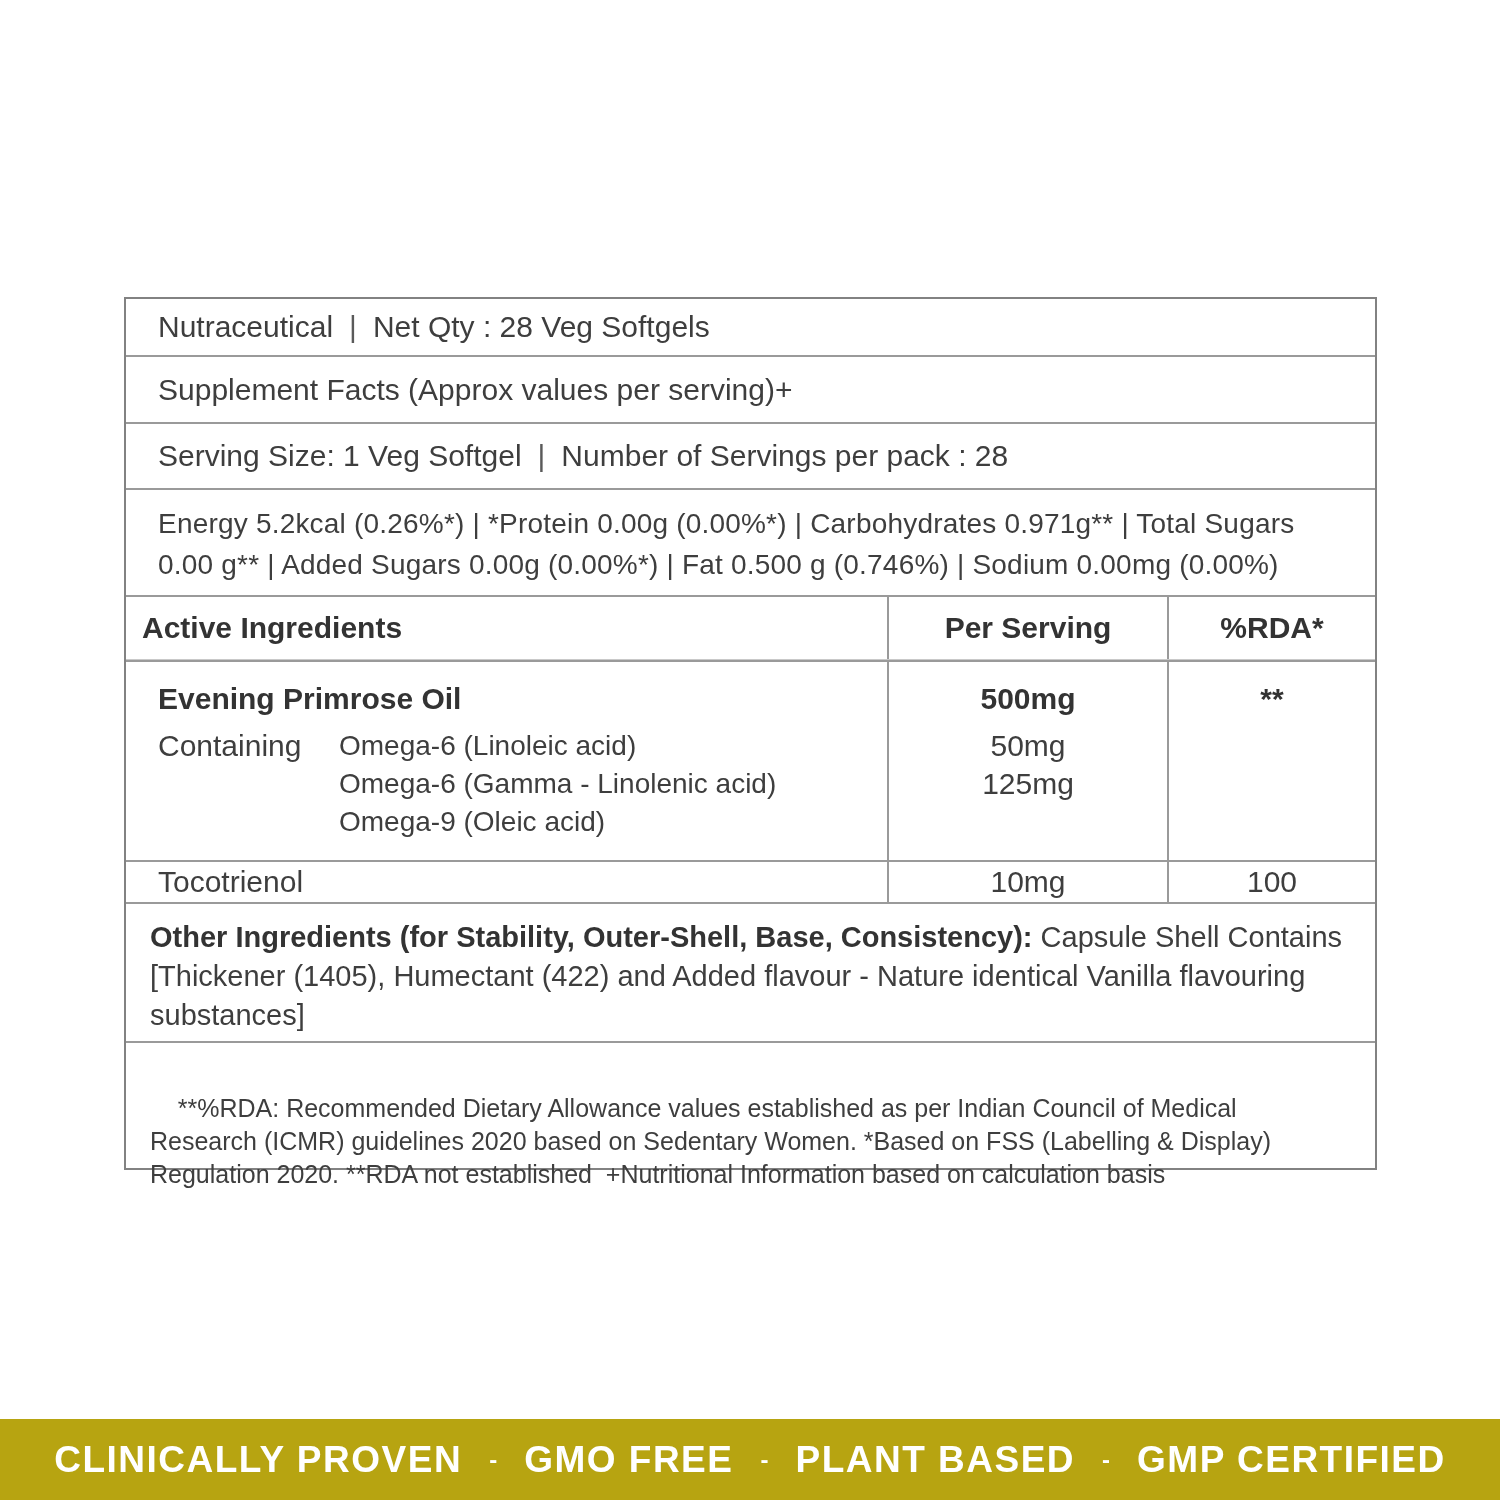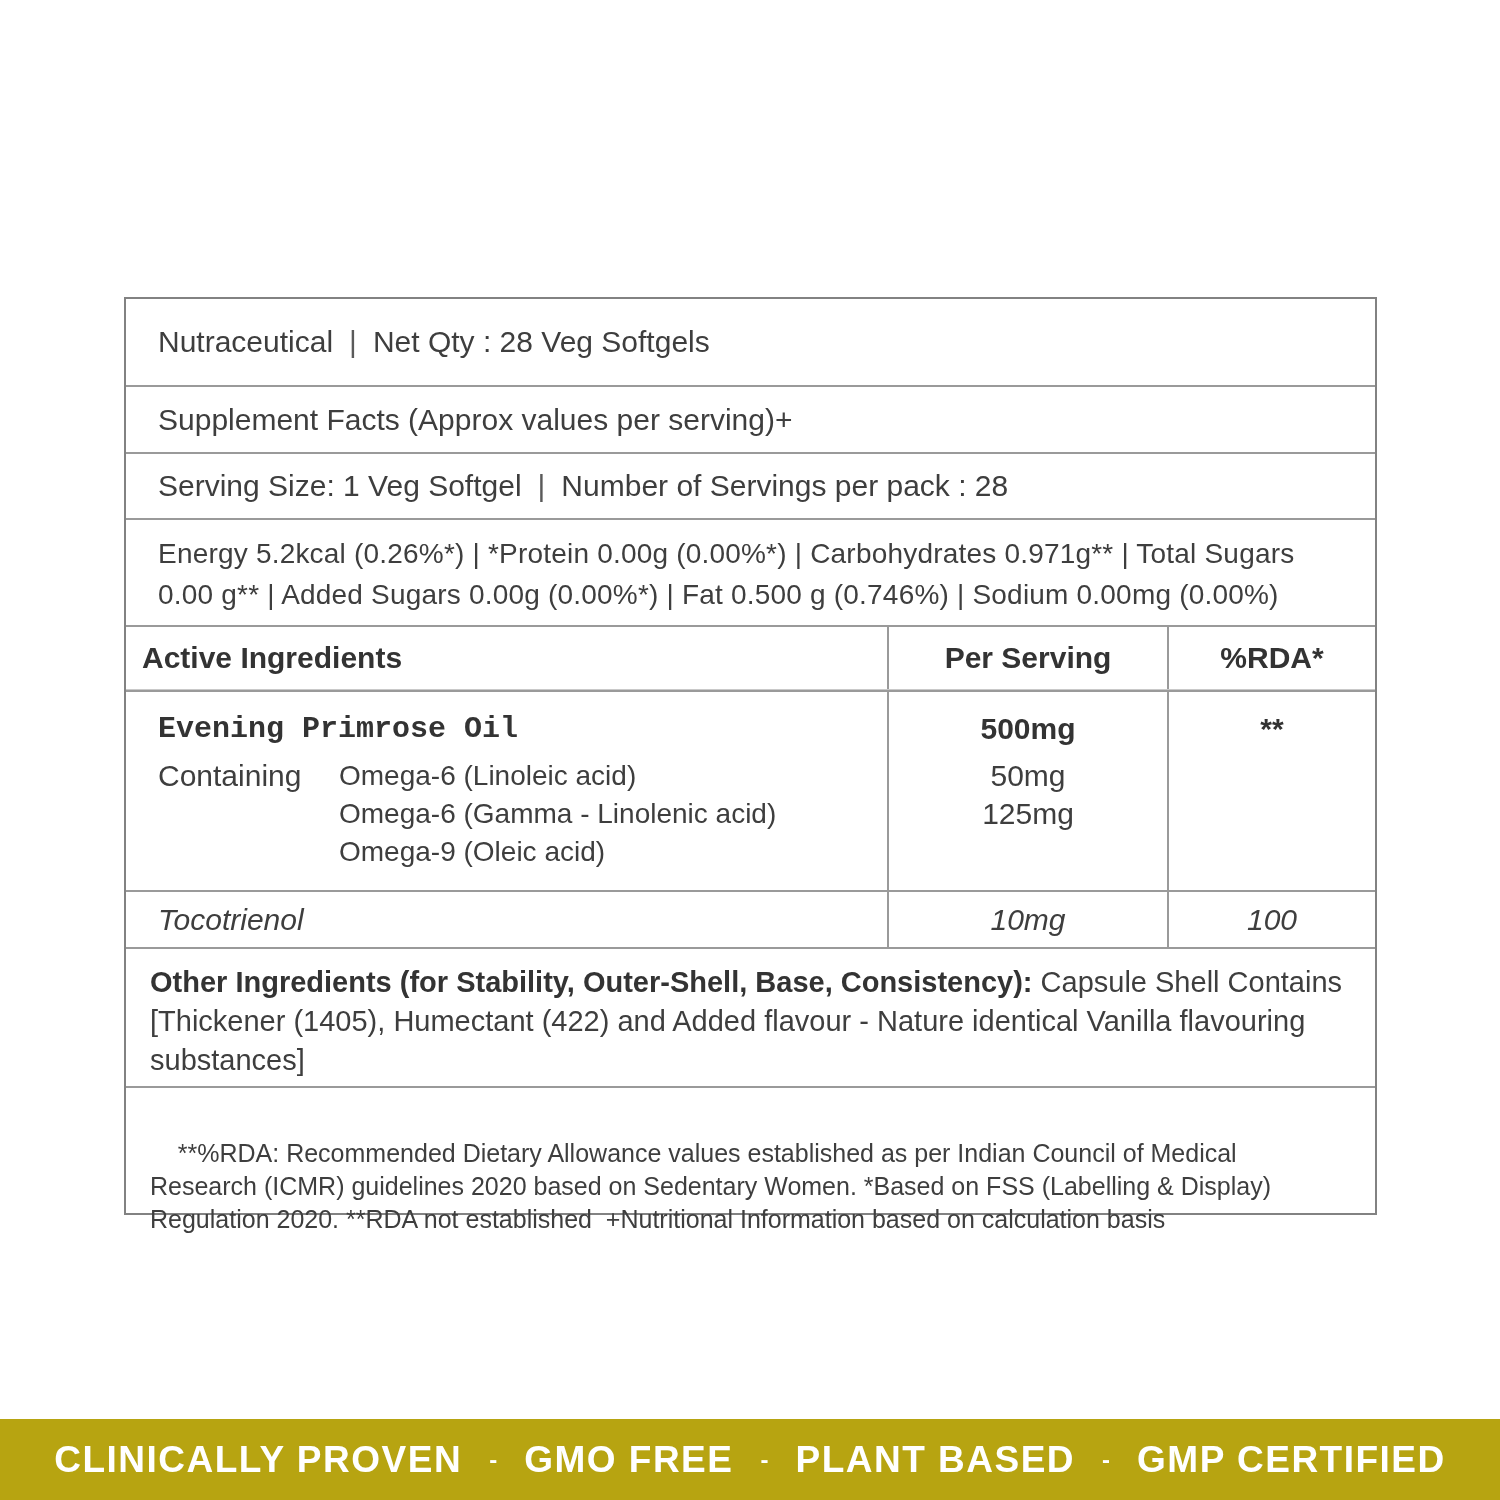--- a/index.html
+++ b/index.html
@@ -26,21 +26,21 @@
     background:#ffffff;
   }
   .row{border-top:2px solid var(--line);}
   .row:first-child{border-top:none;}
 
   .simple-row{
     display:flex; align-items:center;
     padding-left:32px; padding-right:24px;
     font-size:30px;
   }
-  .r-product{height:86px;text-align:right;}
+  .r-product{height:56px;text-align:right;}
   .r-facts{height:67px;}
   .r-serving{height:66px;}
   .pipe-sep{margin:0 16px; color:#5a5a5a; font-weight:300;}
 
   .r-nutrition{
     height:107px;
     padding:13px 30px 0 32px;
     font-size:28px;
     line-height:41px;
     letter-spacing:.2px;
@@ -60,41 +60,41 @@
   }
   .r-header .cell-mid,.r-header .cell-right{
     display:flex; align-items:center; justify-content:center;
     font-weight:bold; font-size:30px; color:var(--ink-bold);
   }
 
   .r-epo{height:200px;}
   .r-epo .cell-left{padding:14px 0 0 32px;}
   .epo-title{
     height:46px; display:flex; align-items:center;
-    font-weight:bold; font-size:30px; color:var(--ink-bold);font-family:Liberation Mono, monospace;
+    font-weight:bold; font-size:30px; color:var(--ink-bold);
   }
   .epo-sub{display:flex; margin-top:5px;}
   .containing-label{
     width:181px; font-size:30px; line-height:38px;
   }
   .sub-names div{height:38px; line-height:38px; font-size:28px;}
   .r-epo .cell-mid{padding-top:14px; text-align:center;}
   .epo-amount{
     height:46px; display:flex; align-items:center; justify-content:center;
     font-weight:bold; font-size:30px; color:var(--ink-bold);
   }
   .sub-amounts{margin-top:5px;}
   .sub-amounts div{height:38px; line-height:38px; font-size:30px;}
   .r-epo .cell-right{padding-top:14px; text-align:center;}
   .epo-rda{
     height:46px; display:flex; align-items:center; justify-content:center;
     font-weight:bold; font-size:30px; color:var(--ink-bold);
   }
 
-  .r-toco{height:57px;font-style:italic;}
+  .r-toco{height:42px;}
   .r-toco .cell-left{
     display:flex; align-items:center; padding-left:32px; font-size:30px;
   }
   .r-toco .cell-mid,.r-toco .cell-right{
     display:flex; align-items:center; justify-content:center; font-size:30px;
   }
 
   .r-other{
     height:139px;
     padding:14px 26px 0 24px;

